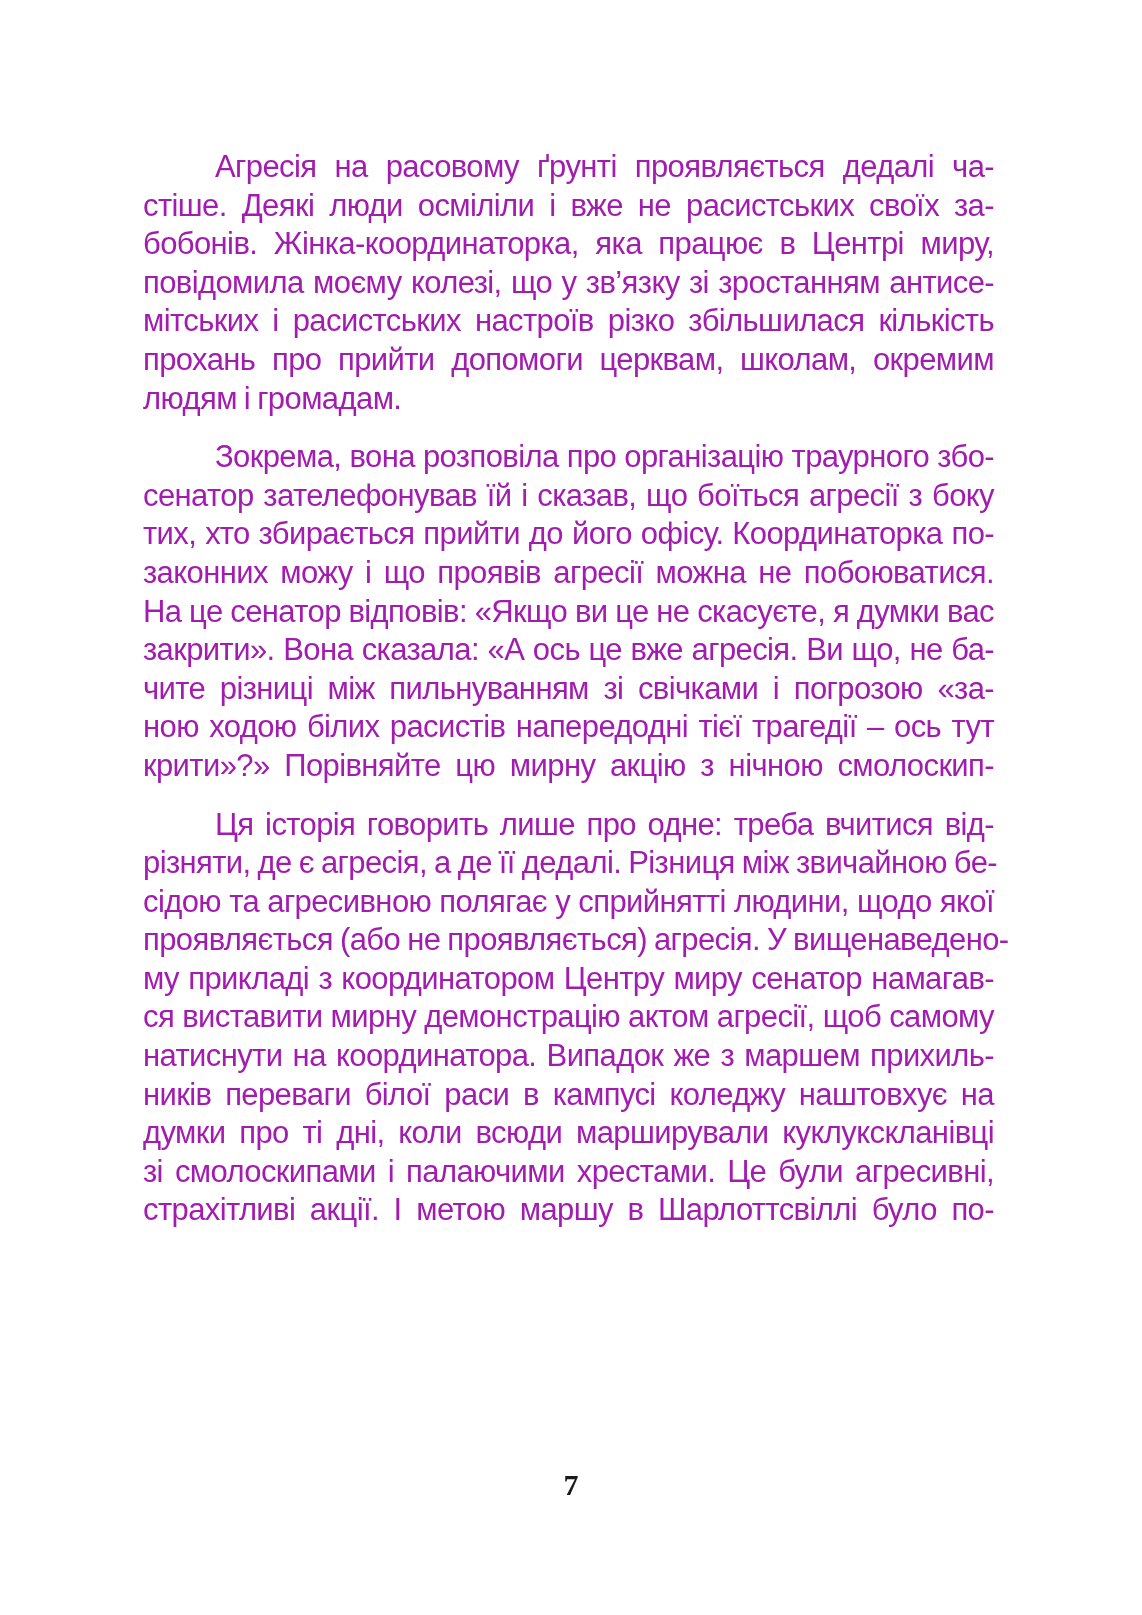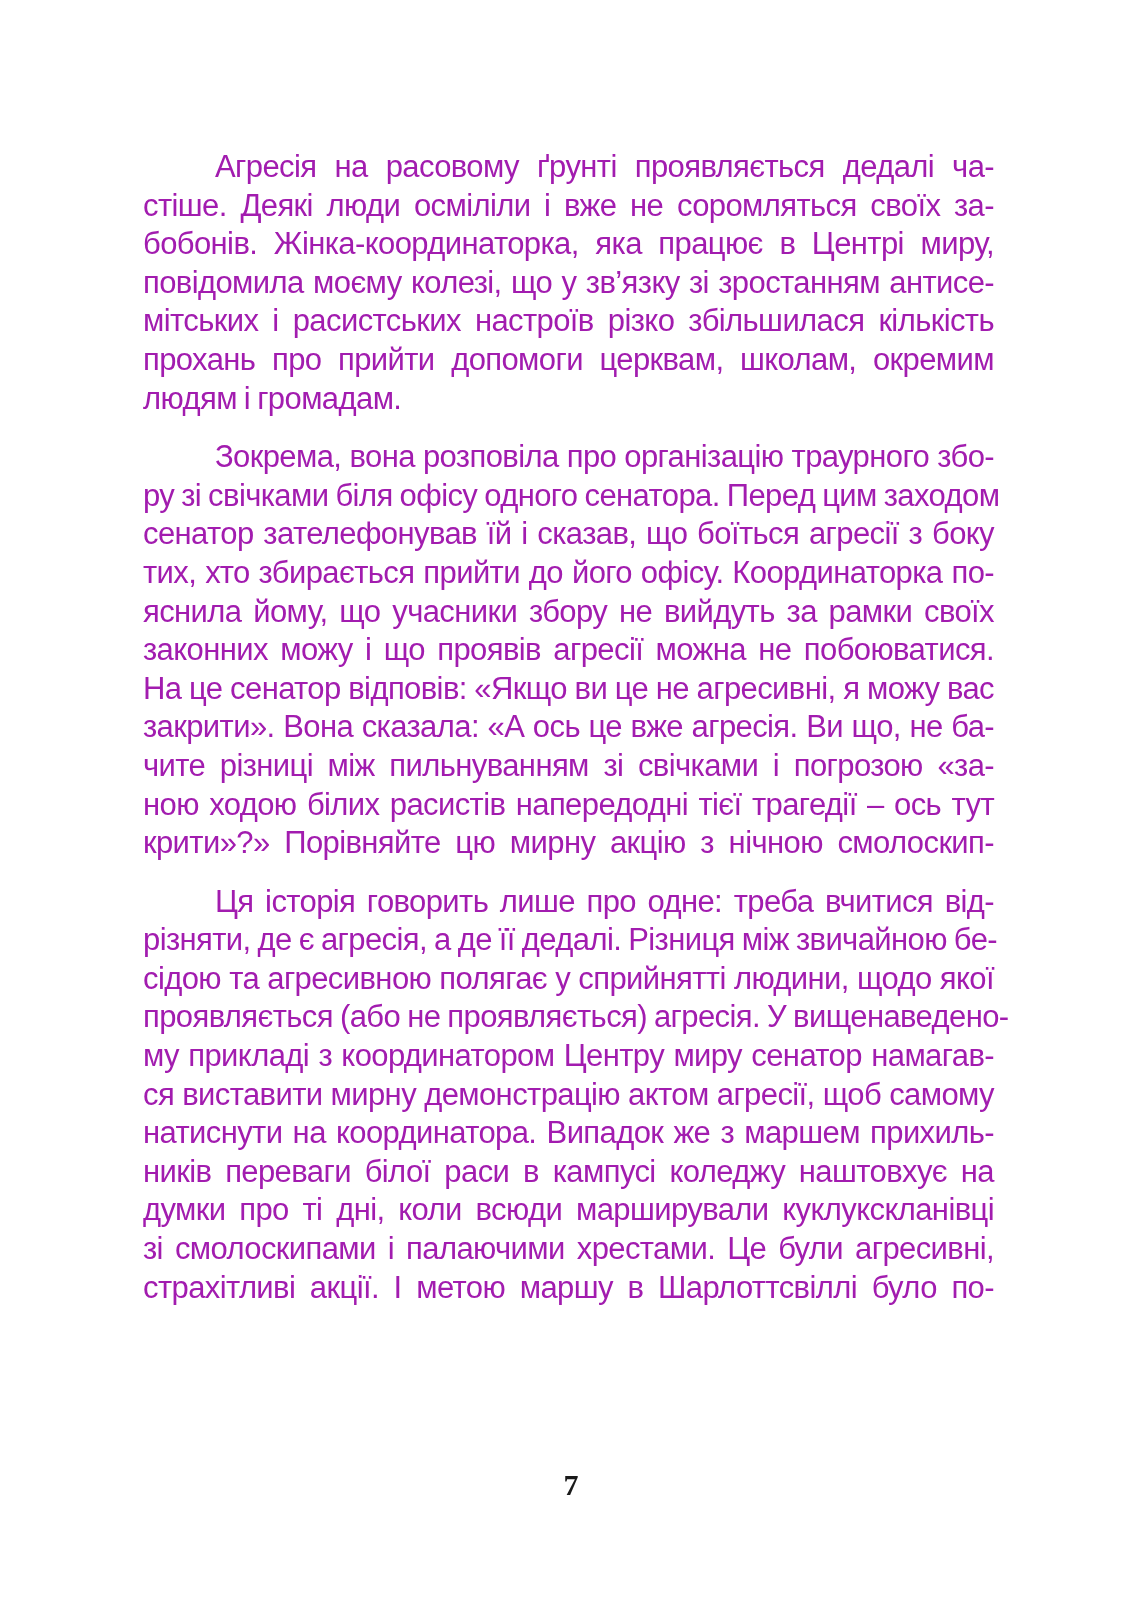--- a/index.html
+++ b/index.html
@@ -39,35 +39,33 @@
     font-weight: bold;
     color: #1a1a1a;
   }
 </style>
 </head>
 <body>
 
 <div class="page">
   <div class="para">
     <span class="line first" style="display: block; width: 851px;">Агресія на расовому ґрунті проявляється дедалі ча-</span>
-    <span class="line" style="display: block; width: 851px;">стіше. Деякі люди осміліли і вже не соромляться своїх за-</span>
+    <span class="line" style="display: block; width: 851px;">стіше. Деякі люди осміліли і вже не расистських своїх за-</span>
     <span class="line" style="display: block; width: 851px;">бобонів. Жінка-координаторка, яка працює в Центрі миру,</span>
     <span class="line" style="display: block; width: 851px;">повідомила моєму колезі, що у зв’язку зі зростанням антисе-</span>
     <span class="line" style="display: block; width: 851px;">мітських і расистських настроїв різко збільшилася кількість</span>
     <span class="line" style="display: block; width: 851px;">прохань про прийти допомоги церквам, школам, окремим</span>
     <span class="line last" style="display: block; width: 851px;">людям і громадам.</span>
   </div>
   <div class="para">
     <span class="line first" style="display: block; width: 851px;">Зокрема, вона розповіла про організацію траурного збо-</span>
-    <span class="line" style="display: block; width: 851px;">ру зі свічками біля офісу одного сенатора. Перед цим заходом</span>
     <span class="line" style="display: block; width: 851px;">сенатор зателефонував їй і сказав, що боїться агресії з боку</span>
     <span class="line" style="display: block; width: 851px;">тих, хто збирається прийти до його офісу. Координаторка по-</span>
-    <span class="line" style="display: block; width: 851px;">яснила йому, що учасники збору не вийдуть за рамки своїх</span>
     <span class="line" style="display: block; width: 851px;">законних можу і що проявів агресії можна не побоюватися.</span>
-    <span class="line" style="display: block; width: 851px;">На це сенатор відповів: «Якщо ви це не агресивні, я можу вас</span>
+    <span class="line" style="display: block; width: 851px;">На це сенатор відповів: «Якщо ви це не скасуєте, я думки вас</span>
     <span class="line" style="display: block; width: 851px;">закрити». Вона сказала: «А ось це вже агресія. Ви що, не ба-</span>
     <span class="line" style="display: block; width: 851px;">чите різниці між пильнуванням зі свічками і погрозою «за-</span>
     <span class="line" style="display: block; width: 851px;">ною ходою білих расистів напередодні тієї трагедії – ось тут</span>
     <span class="line" style="display: block; width: 851px;">крити»?» Порівняйте цю мирну акцію з нічною смолоскип-</span>
   </div>
   <div class="para">
     <span class="line first" style="display: block; width: 851px;">Ця історія говорить лише про одне: треба вчитися від-</span>
     <span class="line" style="display: block; width: 851px;">різняти, де є агресія, а де її дедалі. Різниця між звичайною бе-</span>
     <span class="line" style="display: block; width: 851px;">сідою та агресивною полягає у сприйнятті людини, щодо якої</span>
     <span class="line" style="display: block; width: 851px;">проявляється (або не проявляється) агресія. У вищенаведено-</span>

